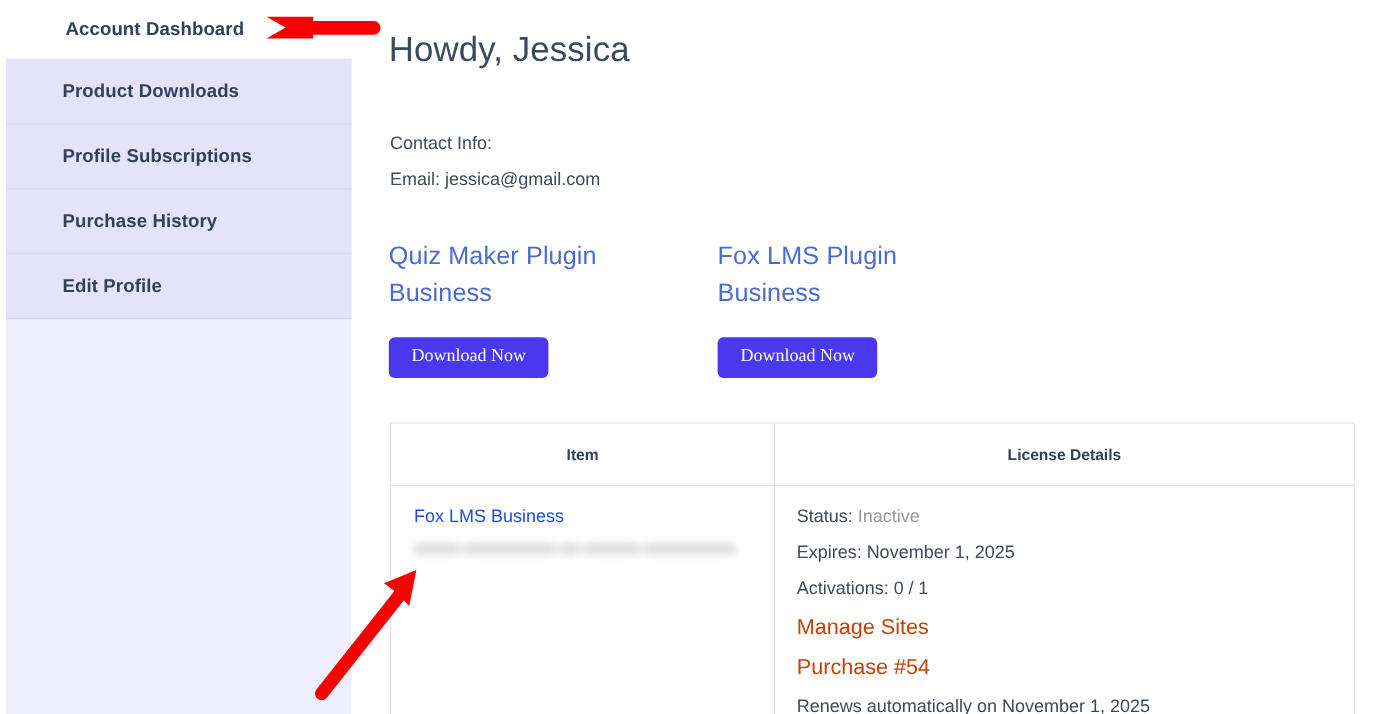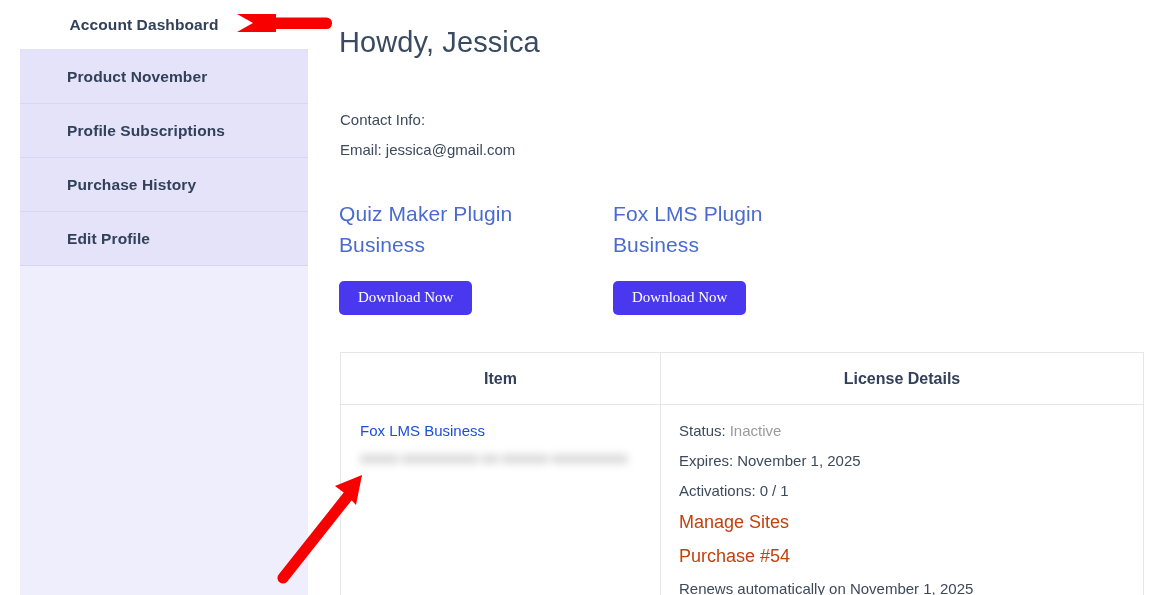--- a/index.html
+++ b/index.html
@@ -12,21 +12,20 @@
     background: #ffffff;
     font-family: "Liberation Sans", sans-serif;
     overflow: hidden;
     position: relative;
   }
 
   #page {
     position: relative;
     width: 928px;
     height: 595px;
-    margin-left: 15px;
   }
 
   
   #sidebar {
     position: absolute;
     left: 0;
     top: 0;
     width: 296px;
     height: 595px;
   }
@@ -177,21 +176,21 @@
     border-collapse: collapse;
     table-layout: fixed;
   }
   .license-table th,
   .license-table td {
     border: 1px solid #e6e6e6;
     box-sizing: border-box;
   }
   .license-table th {
     height: 52px;
-    font-size: 16px;
+    font-size: 13px;
     font-weight: bold;
     color: #32405a;
     text-align: center;
     vertical-align: middle;
   }
   .col-item { width: 320px; }
   .col-details { width: 483px; }
 
   .license-table td {
     vertical-align: top;
@@ -249,21 +248,21 @@
   <div id="sidebar">
 
     <div class="sidebar-top-item">
       <span class="label">Account Dashboard</span>
     </div>
 
     <div class="sidebar-panel">
       <div class="menu-list">
 
         <div class="menu-item">
-          <span class="label">Product November</span>
+          <span class="label">Product Downloads</span>
         </div>
 
         <div class="menu-item">
           <span class="label">Profile Subscriptions</span>
         </div>
 
         <div class="menu-item">
           <span class="label">Purchase History</span>
         </div>
 

